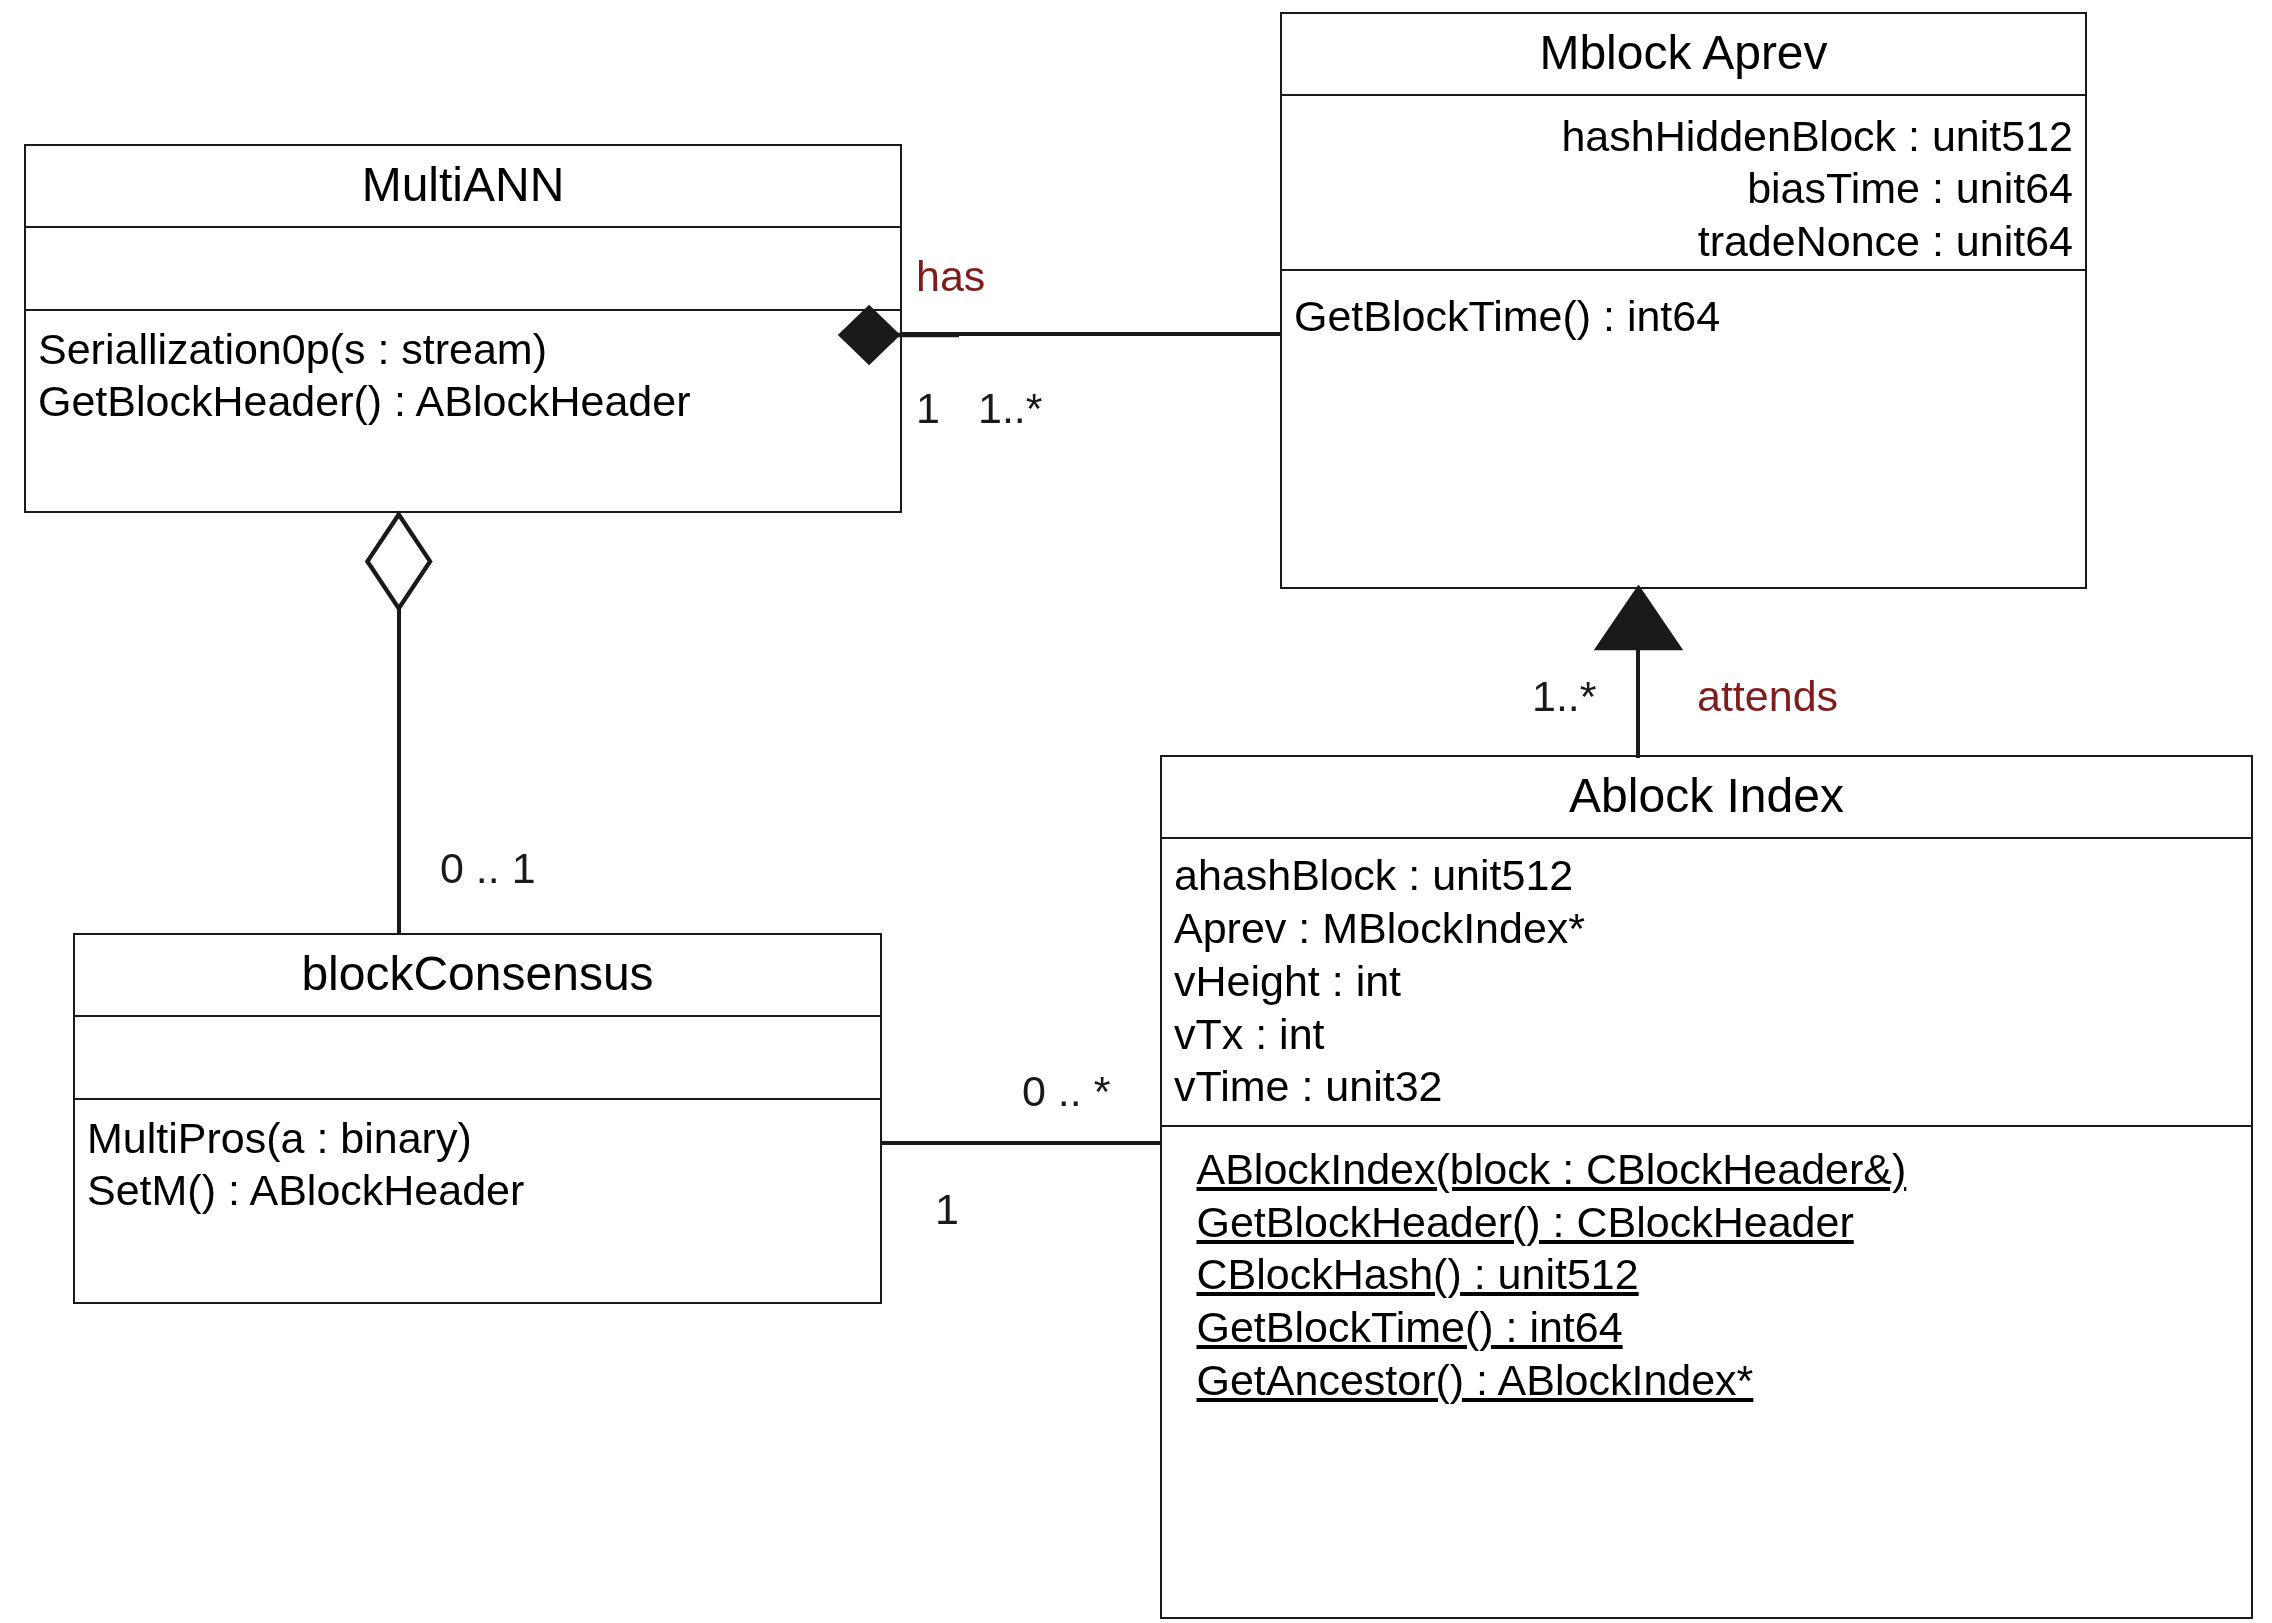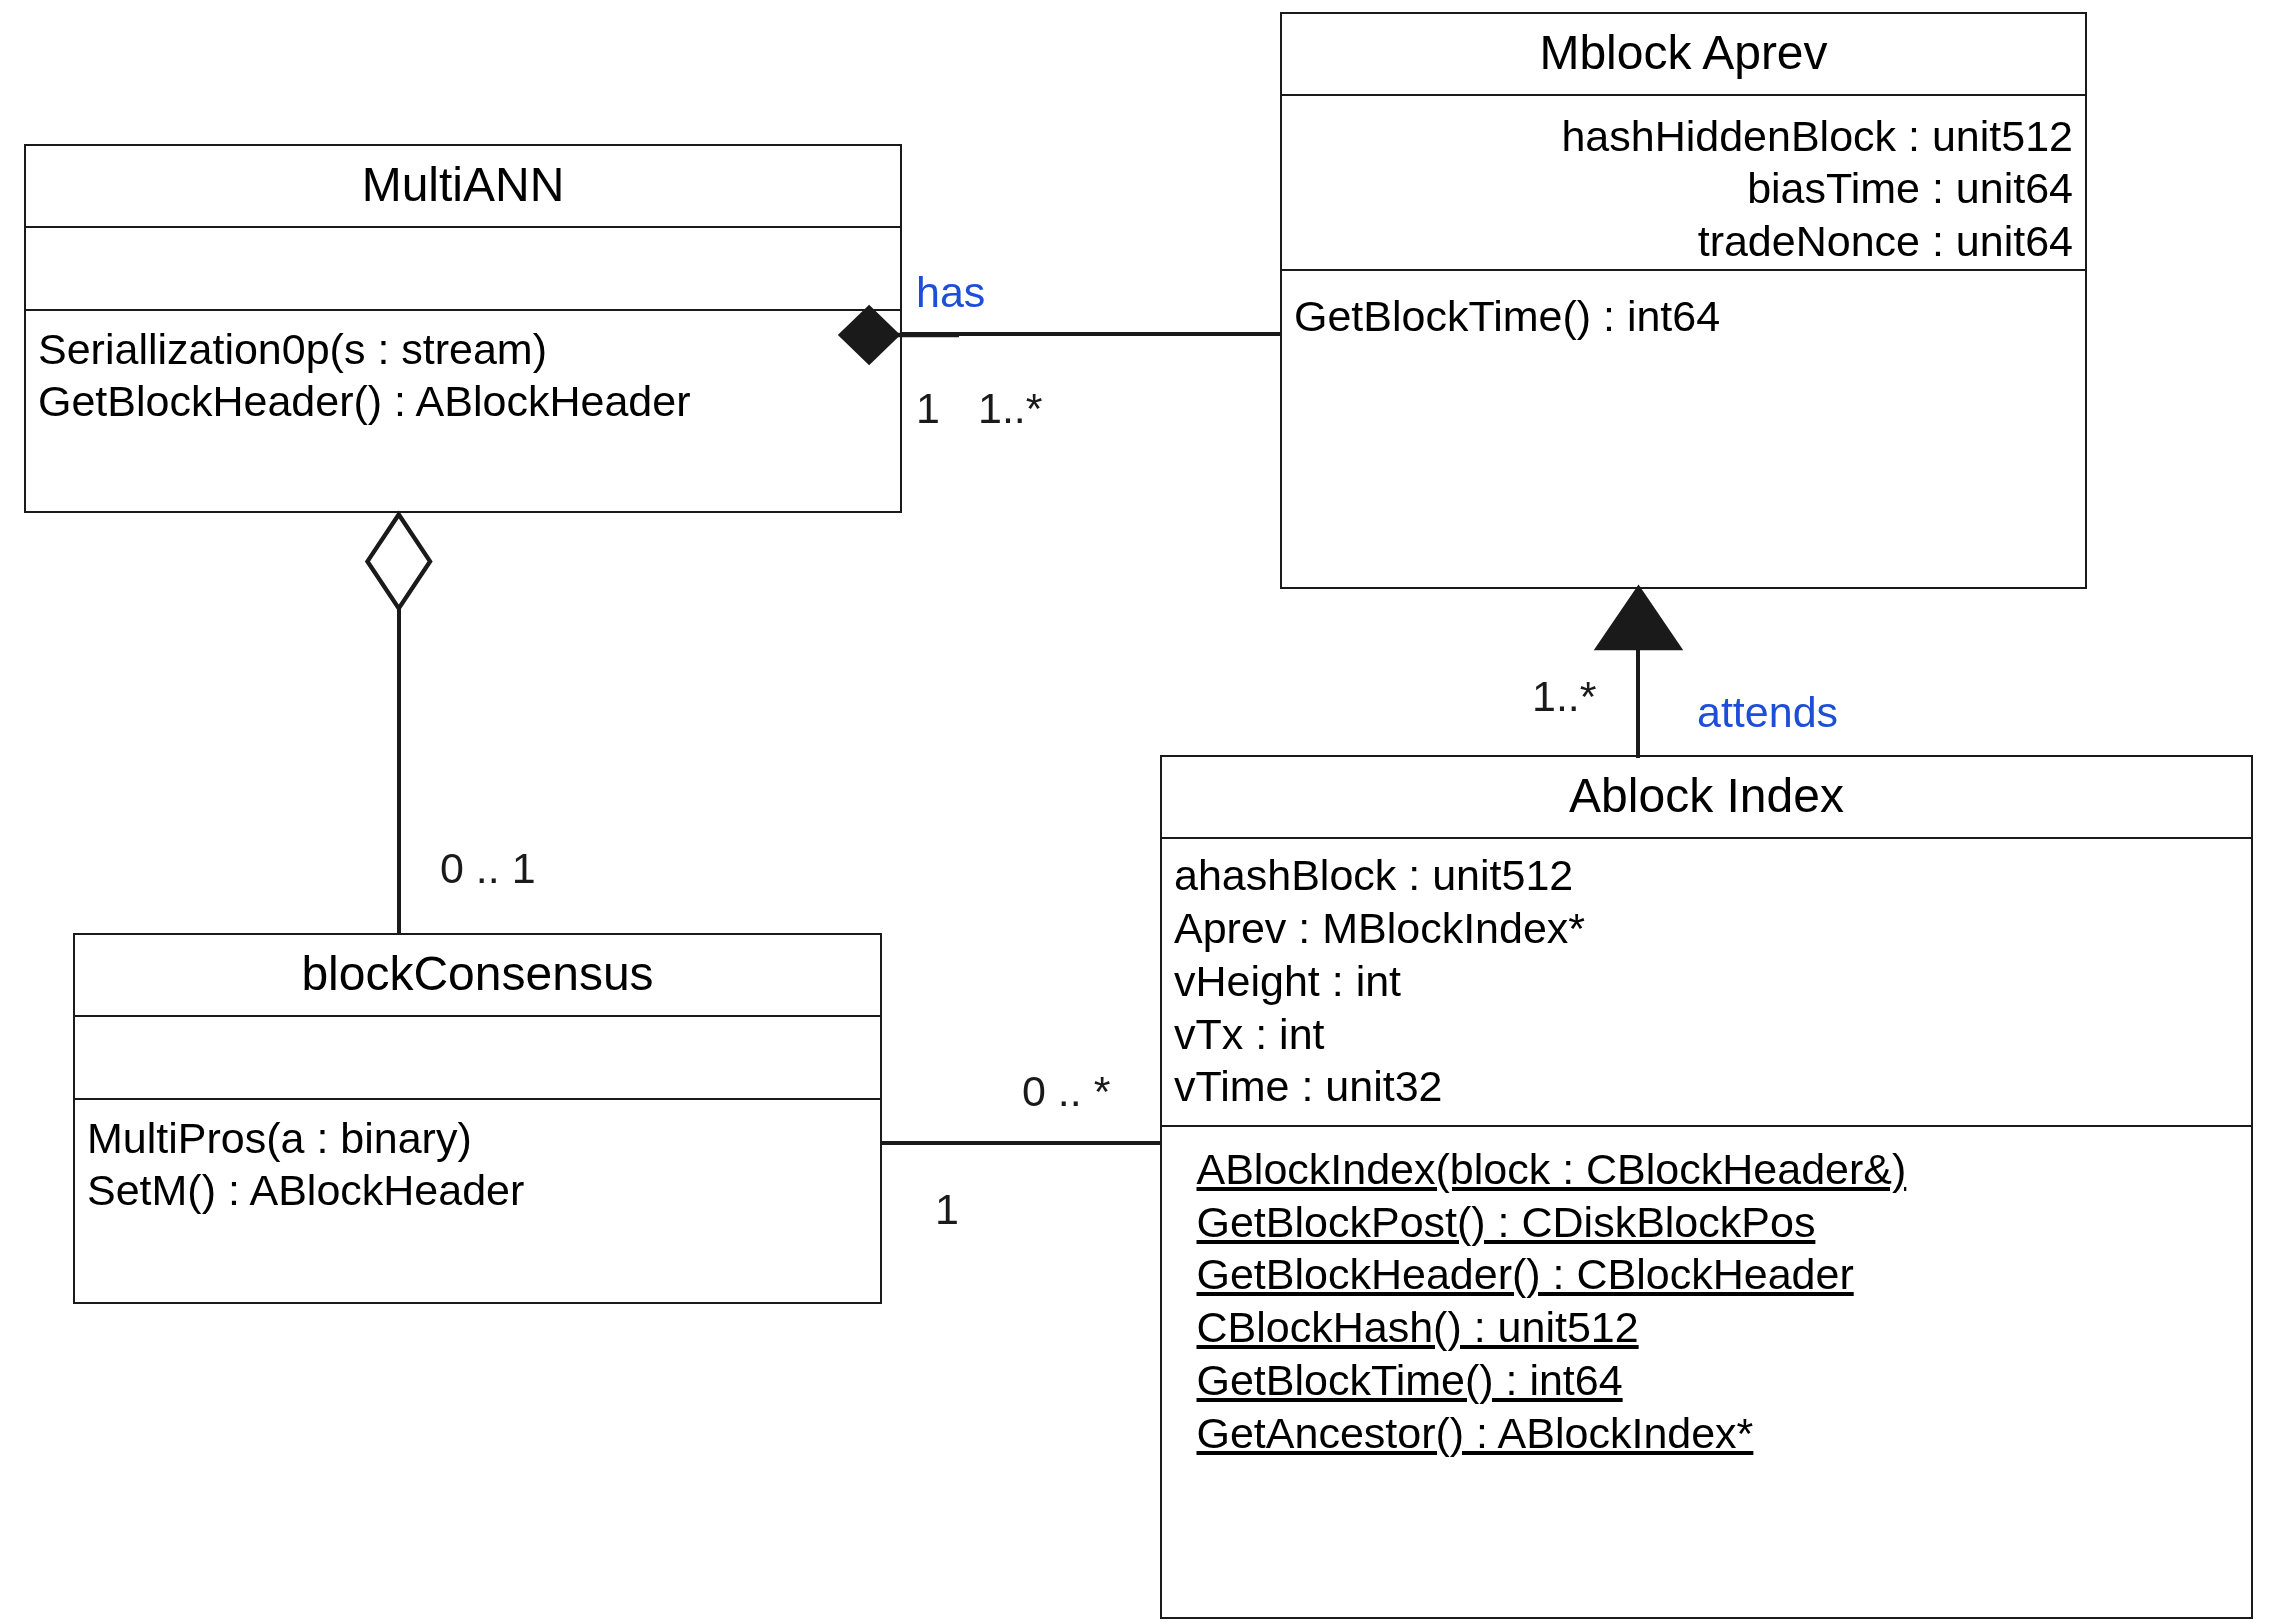--- a/index.html
+++ b/index.html
@@ -72,22 +72,21 @@
     font-size: 43px;
     line-height: 1;
     white-space: nowrap;
     color: #1a1a1a;
   }
   .assoc-label {
     position: absolute;
     font-size: 43px;
     line-height: 1;
     white-space: nowrap;
-    color: #1d4ed8;
-    margin-top: 16px;
+    color: #7f1d1d;
   }
   .shape-svg {
     position: absolute;
     overflow: visible;
   }
 </style>
 </head>
 <body>
 
 <div id="canvas">
@@ -117,21 +116,20 @@
     <div class="compartment comp-name">Ablock Index</div>
     <div class="compartment comp-attrs" style="padding-top:10.4px; ">
       <div class="member">ahashBlock : unit512</div>
       <div class="member">Aprev : MBlockIndex*</div>
       <div class="member">vHeight : int</div>
       <div class="member">vTx : int</div>
       <div class="member">vTime : unit32</div>
     </div>
     <div class="compartment comp-ops" style="padding-top:15.6px;text-decoration:underline;">
       <div class="member indent">ABlockIndex(block : CBlockHeader&amp;)</div>
-      <div class="member indent">GetBlockPost() : CDiskBlockPos</div>
       <div class="member indent">GetBlockHeader() : CBlockHeader</div>
       <div class="member indent">CBlockHash() : unit512</div>
       <div class="member indent">GetBlockTime() : int64</div>
       <div class="member indent">GetAncestor() : ABlockIndex*</div>
     </div>
   </div>
 
   <div class="uml-class" style="left:73px; top:933px; width:809px; height:371px;">
     <div class="compartment comp-name">blockConsensus</div>
     <div class="compartment comp-attrs empty-comp"></div>

